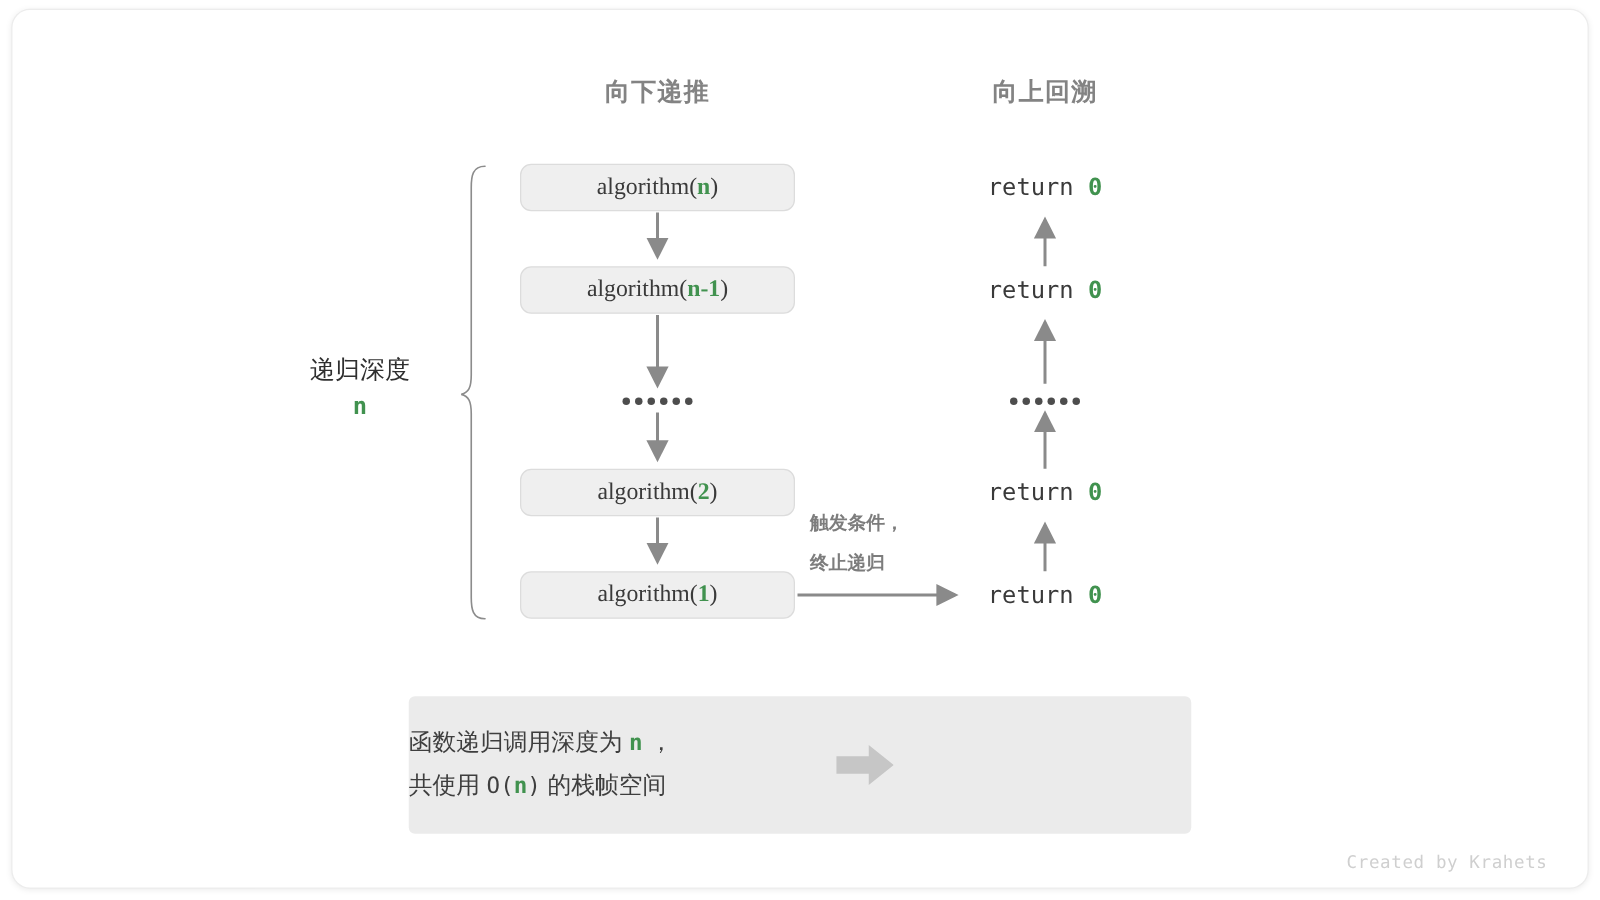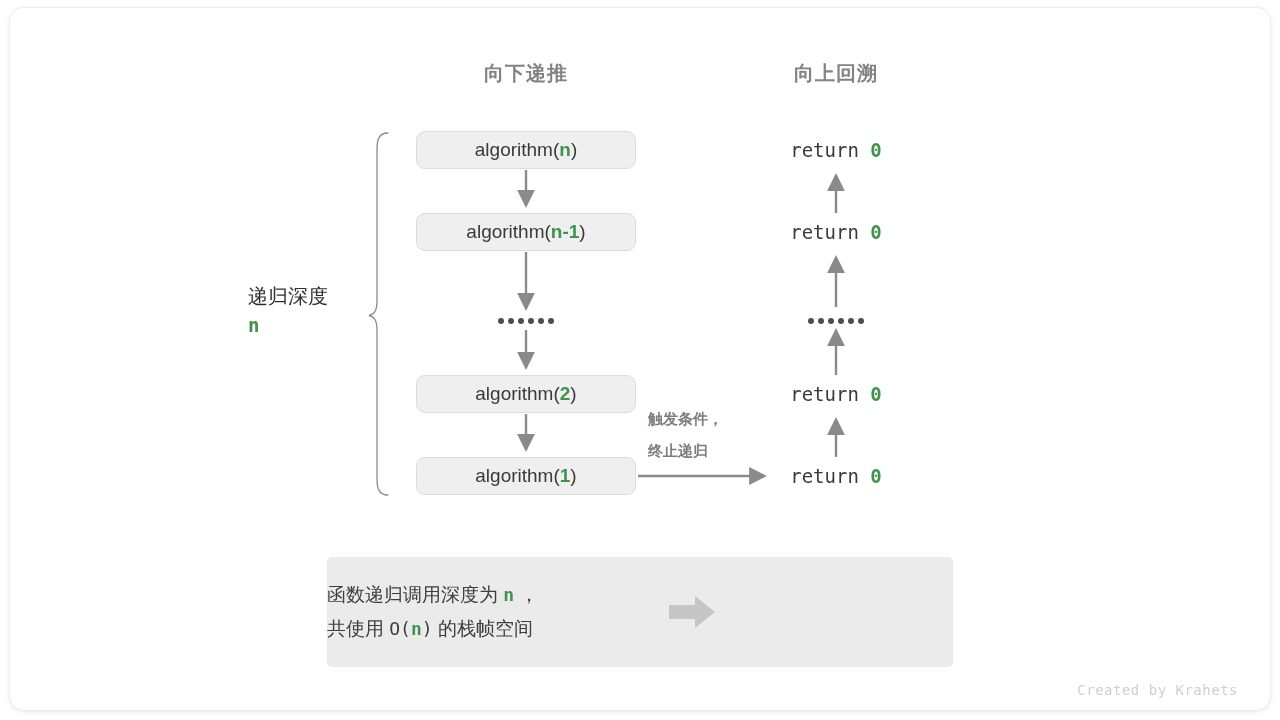--- a/index.html
+++ b/index.html
@@ -41,21 +41,21 @@
   
   .call-box {
     position: absolute;
     height: 38px;
     background: #efefef;
     border: 1px solid #dcdcdc;
     border-radius: 9px;
     display: flex;
     align-items: center;
     justify-content: center;
-    font-family: Liberation Sans, sans-serif;
+    font-family: Liberation Serif, serif;
     font-size: 19px;
     color: #3a3a3a;
     white-space: nowrap;
     transform: translateX(-50%);
     left: 526px;
   }
   .call-box .arg { color: #41924f; font-weight: bold; }
   #box-0 { top: 131px; width: 220px; }
   #box-1 { top: 213px; width: 220px; }
   #box-2 { top: 375px; width: 220px; }
@@ -95,20 +95,21 @@
   #ret-3 { top: 465px; }
 
   
   #vec { position: absolute; left: 0; top: 0; width: 1280px; height: 720px; }
 
   
   #depth-label {
     position: absolute;
     left: 288px; top: 281px;
     transform: translateX(-50%);
+    text-align: center;
     white-space: nowrap;
   }
   #depth-label .t1 { font-size: 20px; color: #2f2f2f; line-height: 30px; }
   #depth-label .t2 {
     font-family: "DejaVu Sans Mono", "Liberation Mono", monospace;
     font-size: 19px; font-weight: bold; color: #41924f; line-height: 28px;
   }
 
   
   #trigger-note {

